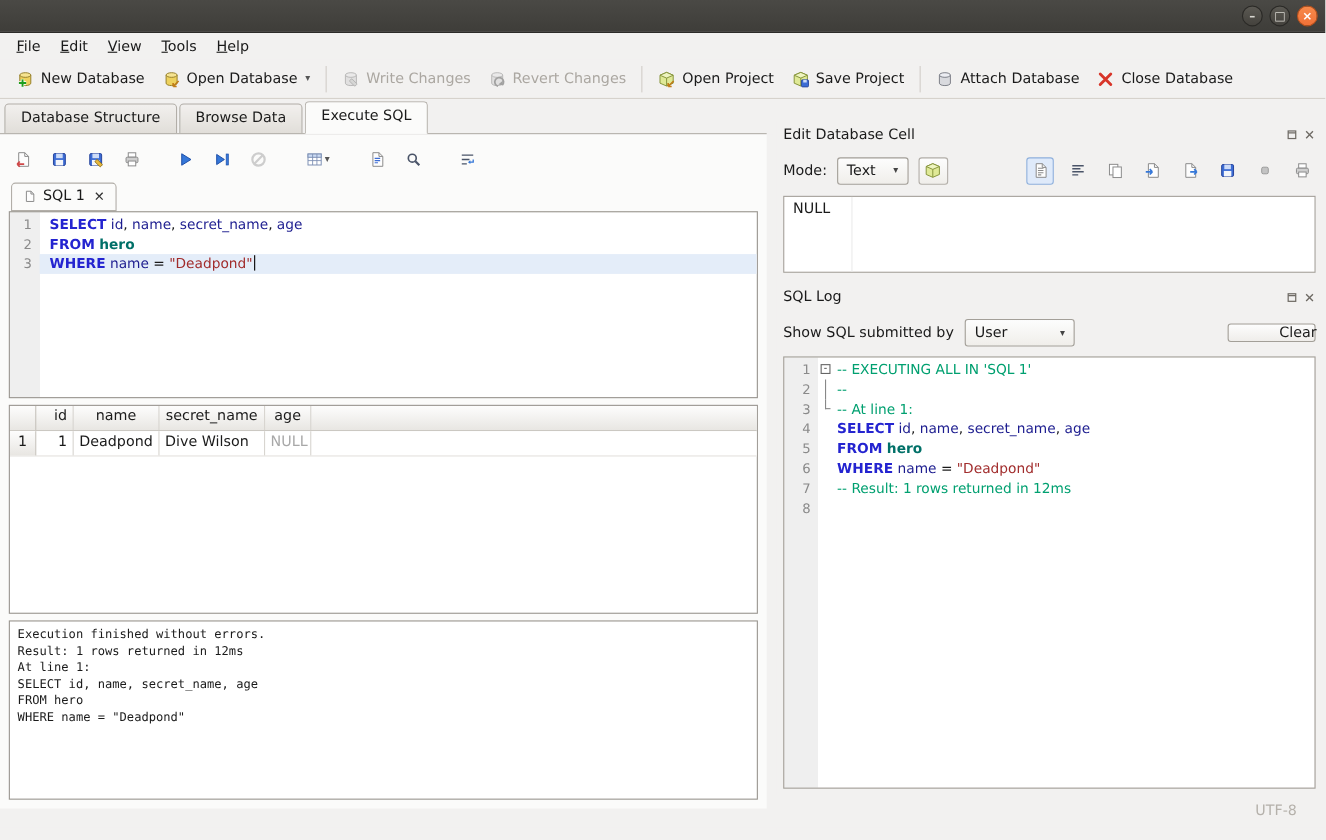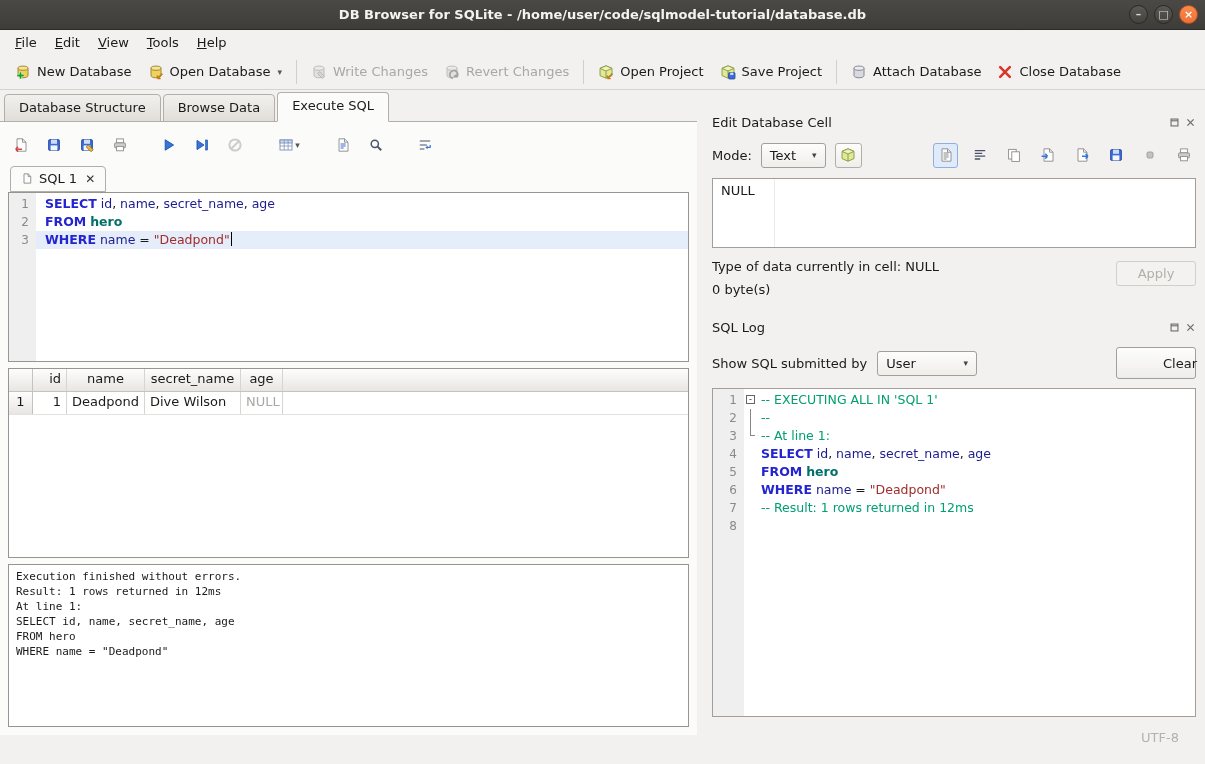--- a/index.html
+++ b/index.html
@@ -114,40 +114,39 @@
   .cell-edit{margin-top:9px;height:70px;background:#fff;border:1px solid #a39f98;position:relative;
     font-family:"DejaVu Sans Mono",monospace;font-size:13px;flex:none;}
   .cell-gutter{position:absolute;left:0;top:0;bottom:0;width:62px;border-right:1px solid #ebebeb;}
   .cell-null{position:absolute;left:8px;top:4px;}
   .type-rows{margin-top:11px;position:relative;flex:none;padding-right:90px;}
   .type-rows .trow{margin-bottom:8px;}
   .btn{display:flex;align-items:center;justify-content:center;border-radius:3px;font-size:13px;}
   .btn.apply{position:absolute;right:0;top:2px;width:80px;height:25px;
     background:#f3f2f0;border:1px solid #d2cec8;color:#b3afa9;}
   .filter-row{display:flex;align-items:center;gap:10px;margin-top:9px;flex:none;}
-  .btn.clear{width:80px;height:32px;margin-left:auto;background:linear-gradient(#fdfdfd,#efedea);border:1px solid #a39f98;padding-left:48px;}
+  .btn.clear{width:80px;height:17px;margin-left:auto;background:linear-gradient(#fdfdfd,#efedea);border:1px solid #a39f98;padding-left:48px;}
   .log-box{margin-top:9px;flex:1;border:1px solid #a39f98;overflow:hidden;
     background:linear-gradient(90deg,#efefef 31px,#fff 31px);
     font-family:"DejaVu Sans Mono",monospace;font-size:12.5px;line-height:18px;padding-top:2px;}
   .log-box .gut{width:31px;}
   .log-box .code{padding-left:2px;}
   .dock-tabs{display:flex;gap:3px;margin-top:8px;height:30px;align-items:flex-start;flex:none;padding-left:2px;}
   .dock-tab{padding:4px 14px 5px;background:linear-gradient(#e5e2dd,#d7d3ce);
     border:1px solid #b2aea8;border-top:none;border-radius:0 0 4px 4px;font-size:13px;}
   .dock-tab.active{background:#fbfbfa;}
 
   
   .statusbar{position:absolute;left:0;top:723px;width:1205px;height:29px;background:#f2f1f0;
     display:flex;align-items:center;justify-content:flex-end;padding-right:26px;color:#b5b1ab;}
 </style>
 </head>
 <body>
 
 <div class="titlebar">
-  <span>DB Browser for SQLite - /home/user/code/sqlmodel-tutorial/database.db</span>
   <div class="win-controls">
       <div class="win-btn">–</div>
       <div class="win-btn">□</div>
       <div class="win-btn close">×</div>
     </div>
 </div>
 
 <div class="menubar">
     <div class="menu-item"><u>F</u>ile</div>
     <div class="menu-item"><u>E</u>dit</div>
@@ -492,27 +491,20 @@
           </svg>
         </div>
       </div>
   </div>
 
   <div class="cell-edit">
     <div class="cell-gutter"></div>
     <span class="cell-null">NULL</span>
   </div>
 
-  <div class="type-rows">
-    <div class="trow">Type of data currently in cell: NULL</div>
-    <div class="trow">0 byte(s)</div>
-    <div class="btn apply">
-        <span>Apply</span>
-      </div>
-  </div>
 
   <div class="dock-header" style="margin-top:12px;">
     <span>SQL Log</span>
     <span class="dock-icos">
       <span class="dock-ico">
           <svg viewBox="0 0 16 16">
             <rect x="3" y="3" width="10" height="10" fill="none" stroke="#6e6a64" stroke-width="1.6"></rect>
             <path d="M3 5.5h10" stroke="#6e6a64" stroke-width="1.6"></path>
           </svg>
         </span>

